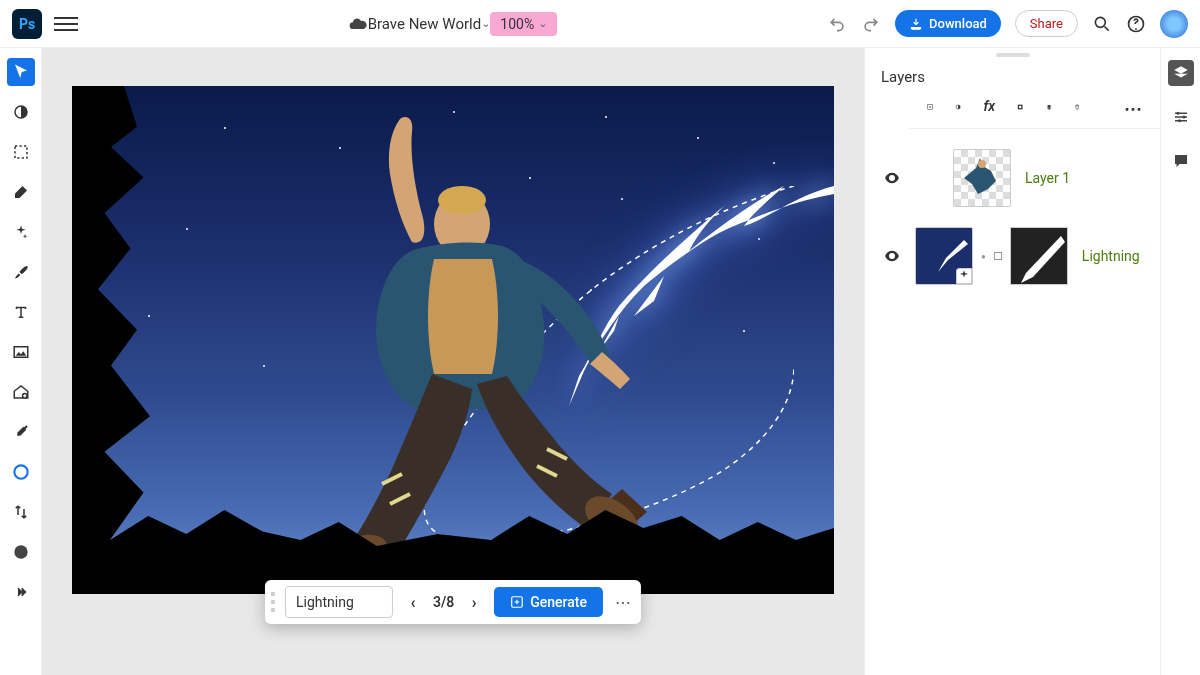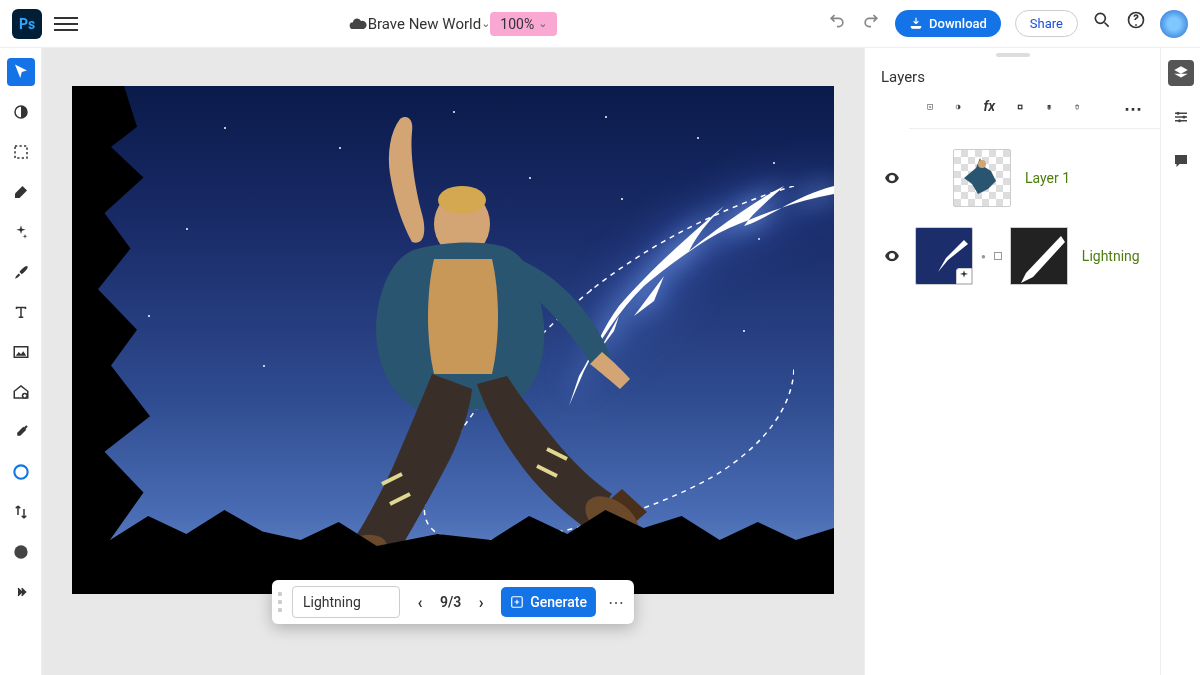--- a/index.html
+++ b/index.html
@@ -5,24 +5,24 @@
   * { box-sizing: border-box; margin: 0; padding: 0; font-family: -apple-system, BlinkMacSystemFont, "Segoe UI", Roboto, sans-serif; }
   body { width: 1200px; height: 675px; overflow: hidden; background: #fff; display: flex; flex-direction: column; }
   .topbar { height: 48px; display: flex; align-items: center; padding: 0 12px; gap: 12px; border-bottom: 1px solid #eee; }
   .ps-logo { width: 30px; height: 30px; background: #001e36; border-radius: 6px; display:flex; align-items:center; justify-content:center; color:#31a8ff; font-weight:700; font-size:14px;}
   .hamburger { width: 24px; height: 24px; display:flex; flex-direction:column; justify-content:center; gap:4px; cursor:pointer;}
   .hamburger span { height:2px; background:#333; width:100%; }
   .top-center { flex:1; display:flex; align-items:center; justify-content:center; font-size:15px; color:#333;}
   .doc-title { font-weight:400; }
   .chev { font-size:11px; color:#666;}
   .zoom { background:#f9a8d4; padding:4px 10px; border-radius:4px; font-size:14px; display:flex; align-items:center; gap:4px;}
-  .top-right { display:flex; align-items:flex-start; gap:14px;}
+  .top-right { display:flex; align-items:center; gap:14px;}
   .histbtn { width:20px; height:20px; color:#555; cursor:pointer;}
   .dl-btn { background:#1473e6; color:#fff; border-radius:16px; padding:6px 14px; font-size:13px; display:flex; align-items:center; gap:6px; cursor:pointer; font-weight:500;}
-  .share-btn { border:1px solid #ccc; border-radius:16px; padding:5px 14px; font-size:13px; cursor:pointer; color:#1d4ed8;}
+  .share-btn { border:1px solid #ccc; border-radius:16px; padding:5px 14px; font-size:13px; cursor:pointer; color:#b91c1c;}
   .iconbtn { width:20px; height:20px; cursor:pointer; color:#333;}
   .avatar { width:28px; height:28px; border-radius:50%; background: radial-gradient(circle, #7ec8ff 30%, #4a90e2 70%); }
   .main { flex:1; display:flex; min-height:0;}
   .tools { width:42px; background:#fff; border-right:1px solid #eee; display:flex; flex-direction:column; align-items:center; padding-top:10px; gap:12px;}
   .tool { width:28px; height:28px; display:flex; align-items:center; justify-content:center; cursor:pointer; border-radius:4px; color:#333;}
   .tool.active { background:#1473e6; color:#fff;}
   .canvas-area { flex:1; background:#e8e8e8; display:flex; align-items:flex-start; justify-content:center; padding:38px 20px; position:relative;}
   .canvas { width:762px; height:508px; background:linear-gradient(180deg, #0a1a4a 0%, #1b2d6b 30%, #2e4a8e 60%, #4a6db5 85%, #7090c8 100%); position:relative; overflow:hidden;}
   .stars { position:absolute; inset:0; }
   .star { position:absolute; width:2px; height:2px; background:#fff; border-radius:50%;}
@@ -33,21 +33,21 @@
   .person { position:absolute; left:210px; top:28px; width:370px; height:470px;}
   .person svg { width:100%; height:100%;}
   .lasso { position:absolute; right:40px; top:100px; width:450px; height:360px;}
   .lasso path { fill:none; stroke:#fff; stroke-width:1.5; stroke-dasharray:5 5;}
   .genfill { position:absolute; left:50%; bottom:51px; transform:translateX(-50%); background:#fff; border-radius:6px; box-shadow:0 4px 16px rgba(0,0,0,.25); display:flex; align-items:center; padding:6px; gap:8px; z-index: 10;}
   .grip { width:6px; height:28px; display:flex; flex-direction:column; justify-content:space-around; padding:2px 0;}
   .grip span{width:4px; height:4px; background:#ccc; border-radius:1px;}
   .prompt-input { border:1px solid #ccc; border-radius:4px; padding:7px 10px; font-size:14px; width:108px; color:#333;}
   .nav-chev { width:24px; height:24px; display:flex; align-items:center; justify-content:center; cursor:pointer; color:#333; font-weight:bold;}
   .counter { font-size:14px; font-weight:600; color:#333;}
-  .gen-btn { background:#1473e6; color:#fff; border-radius:5px; padding:7px 9px; font-size:14px; display:flex; align-items:center; gap:6px; cursor:pointer; font-weight:500;}
+  .gen-btn { background:#1473e6; color:#fff; border-radius:5px; padding:7px 16px; font-size:14px; display:flex; align-items:center; gap:6px; cursor:pointer; font-weight:500;}
   .more-dots { width:24px; height:24px; display:flex; align-items:center; justify-content:center; cursor:pointer; color:#555;}
   .layers-panel { width:296px; background:#fff; border-left:1px solid #eee; display:flex; flex-direction:column;}
   .panel-grip { height:14px; display:flex; align-items:center; justify-content:center;}
   .panel-grip span { width:34px; height:4px; background:#ddd; border-radius:2px;}
   .panel-title { padding:6px 16px 12px; font-size:15px; color:#333;}
   .panel-toolbar { display:flex; align-items:center; gap:22px; padding:0 18px 12px; border-bottom:1px solid #eee; color:#333;margin-left:44px;}
   .ptool { width:18px; height:18px; cursor:pointer;}
   .panel-toolbar .spacer { flex:1;}
   .layers-list { flex:1; overflow:auto; padding:10px 4px;}
   .layer { display:flex; align-items:center; gap:14px; padding:10px 14px; cursor:pointer;}
@@ -245,21 +245,21 @@
     </div>
 
     <div class="genfill">
       <div class="grip">
           <span></span>
           <span></span>
           <span></span>
         </div>
       <input class="prompt-input" value="Lightning" style="">
       <div class="nav-chev">‹</div>
-      <div class="counter">9/3</div>
+      <div class="counter">3/8</div>
       <div class="nav-chev">›</div>
       <div class="gen-btn">
         <svg width="14" height="14" viewBox="0 0 24 24">
             <rect x="3" y="3" width="18" height="18" rx="2" fill="none" stroke="#fff" stroke-width="2"></rect>
             <path stroke="#fff" stroke-width="2" d="M12 8v8M8 12h8"></path>
           </svg>
         <span>Generate</span>
       </div>
       <div class="more-dots">⋯</div>
     </div>

